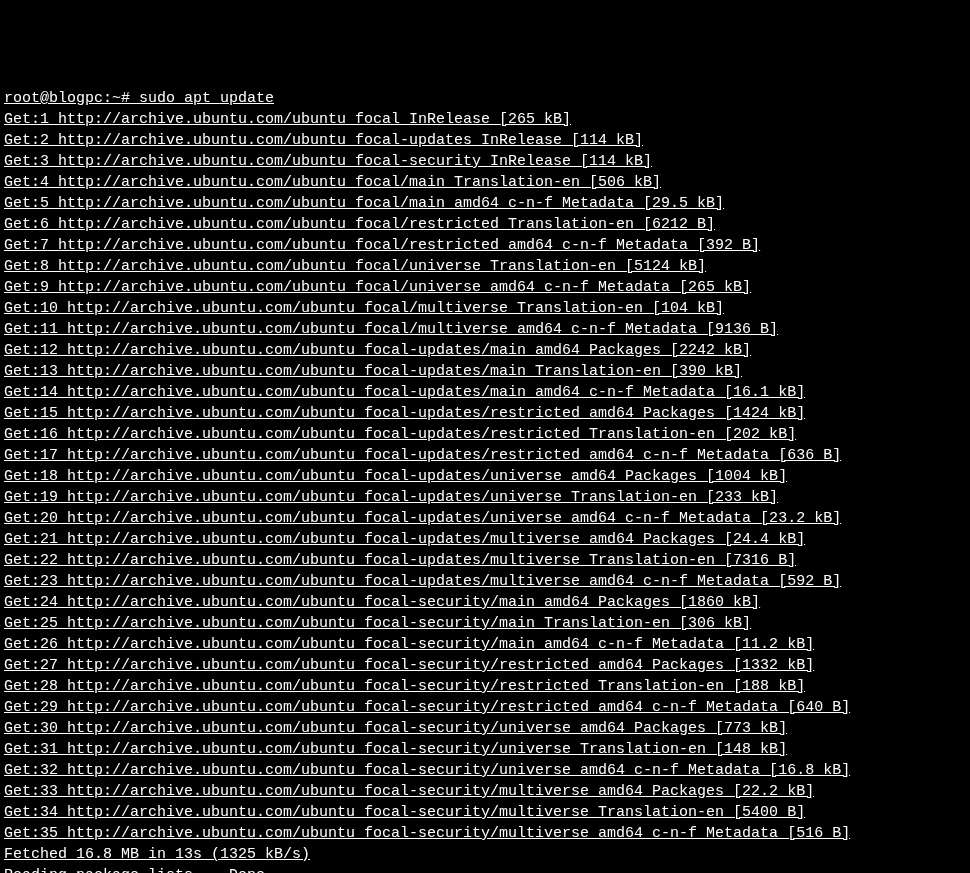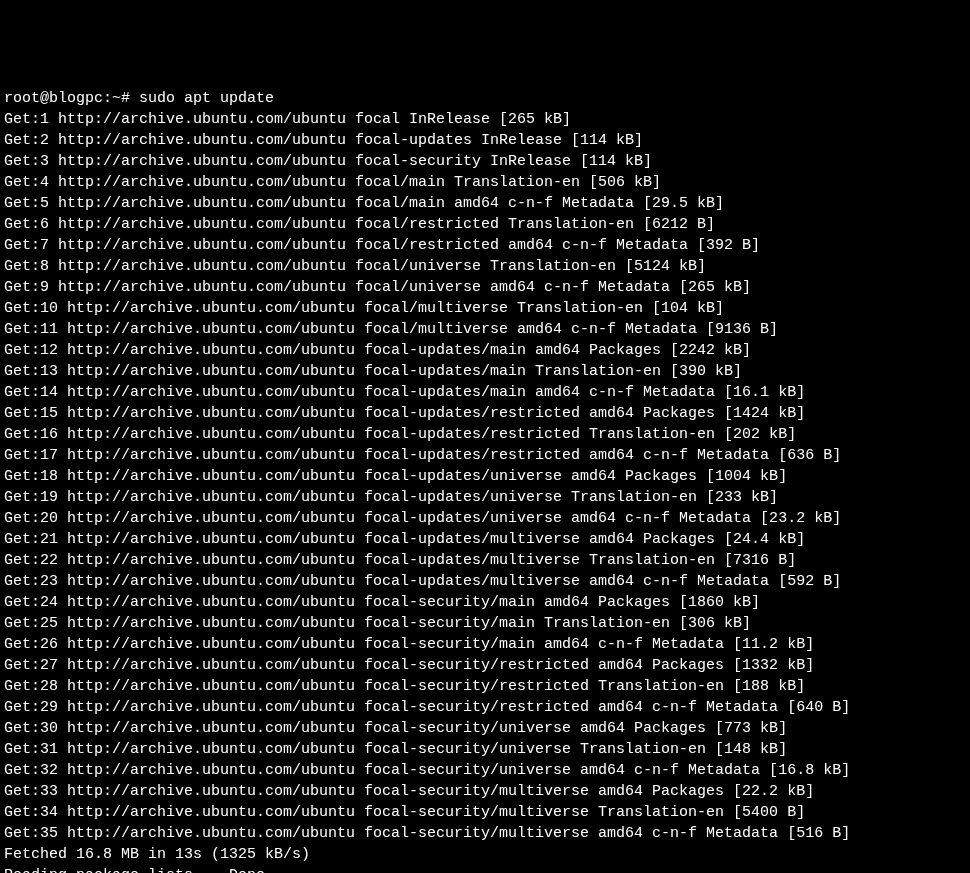--- a/index.html
+++ b/index.html
@@ -7,21 +7,21 @@
     color: #fff;
     font-family: "Courier New", monospace;
     font-size: 15px;
     line-height: 1.4;
     margin: 0;
     padding: 4px;
     width: 970px;
     box-sizing: border-box;
     white-space: pre;
   }
-  .line { display:block; }
+  .line { display:block;text-decoration:underline; }
 </style>
 </head>
 <body>
 
 
 
 <div id="term"><span class="line"><span class="">root@blogpc:~# </span><span class="">sudo apt update</span></span><span class="line">Get:1 http://archive.ubuntu.com/ubuntu focal InRelease [265 kB]</span><span class="line">Get:2 http://archive.ubuntu.com/ubuntu focal-updates InRelease [114 kB]</span><span class="line">Get:3 http://archive.ubuntu.com/ubuntu focal-security InRelease [114 kB]</span><span class="line">Get:4 http://archive.ubuntu.com/ubuntu focal/main Translation-en [506 kB]</span><span class="line">Get:5 http://archive.ubuntu.com/ubuntu focal/main amd64 c-n-f Metadata [29.5 kB]</span><span class="line">Get:6 http://archive.ubuntu.com/ubuntu focal/restricted Translation-en [6212 B]</span><span class="line">Get:7 http://archive.ubuntu.com/ubuntu focal/restricted amd64 c-n-f Metadata [392 B]</span><span class="line">Get:8 http://archive.ubuntu.com/ubuntu focal/universe Translation-en [5124 kB]</span><span class="line">Get:9 http://archive.ubuntu.com/ubuntu focal/universe amd64 c-n-f Metadata [265 kB]</span><span class="line">Get:10 http://archive.ubuntu.com/ubuntu focal/multiverse Translation-en [104 kB]</span><span class="line">Get:11 http://archive.ubuntu.com/ubuntu focal/multiverse amd64 c-n-f Metadata [9136 B]</span><span class="line">Get:12 http://archive.ubuntu.com/ubuntu focal-updates/main amd64 Packages [2242 kB]</span><span class="line">Get:13 http://archive.ubuntu.com/ubuntu focal-updates/main Translation-en [390 kB]</span><span class="line">Get:14 http://archive.ubuntu.com/ubuntu focal-updates/main amd64 c-n-f Metadata [16.1 kB]</span><span class="line">Get:15 http://archive.ubuntu.com/ubuntu focal-updates/restricted amd64 Packages [1424 kB]</span><span class="line">Get:16 http://archive.ubuntu.com/ubuntu focal-updates/restricted Translation-en [202 kB]</span><span class="line">Get:17 http://archive.ubuntu.com/ubuntu focal-updates/restricted amd64 c-n-f Metadata [636 B]</span><span class="line">Get:18 http://archive.ubuntu.com/ubuntu focal-updates/universe amd64 Packages [1004 kB]</span><span class="line">Get:19 http://archive.ubuntu.com/ubuntu focal-updates/universe Translation-en [233 kB]</span><span class="line">Get:20 http://archive.ubuntu.com/ubuntu focal-updates/universe amd64 c-n-f Metadata [23.2 kB]</span><span class="line">Get:21 http://archive.ubuntu.com/ubuntu focal-updates/multiverse amd64 Packages [24.4 kB]</span><span class="line">Get:22 http://archive.ubuntu.com/ubuntu focal-updates/multiverse Translation-en [7316 B]</span><span class="line">Get:23 http://archive.ubuntu.com/ubuntu focal-updates/multiverse amd64 c-n-f Metadata [592 B]</span><span class="line">Get:24 http://archive.ubuntu.com/ubuntu focal-security/main amd64 Packages [1860 kB]</span><span class="line">Get:25 http://archive.ubuntu.com/ubuntu focal-security/main Translation-en [306 kB]</span><span class="line">Get:26 http://archive.ubuntu.com/ubuntu focal-security/main amd64 c-n-f Metadata [11.2 kB]</span><span class="line">Get:27 http://archive.ubuntu.com/ubuntu focal-security/restricted amd64 Packages [1332 kB]</span><span class="line">Get:28 http://archive.ubuntu.com/ubuntu focal-security/restricted Translation-en [188 kB]</span><span class="line">Get:29 http://archive.ubuntu.com/ubuntu focal-security/restricted amd64 c-n-f Metadata [640 B]</span><span class="line">Get:30 http://archive.ubuntu.com/ubuntu focal-security/universe amd64 Packages [773 kB]</span><span class="line">Get:31 http://archive.ubuntu.com/ubuntu focal-security/universe Translation-en [148 kB]</span><span class="line">Get:32 http://archive.ubuntu.com/ubuntu focal-security/universe amd64 c-n-f Metadata [16.8 kB]</span><span class="line">Get:33 http://archive.ubuntu.com/ubuntu focal-security/multiverse amd64 Packages [22.2 kB]</span><span class="line">Get:34 http://archive.ubuntu.com/ubuntu focal-security/multiverse Translation-en [5400 B]</span><span class="line">Get:35 http://archive.ubuntu.com/ubuntu focal-security/multiverse amd64 c-n-f Metadata [516 B]</span><span class="line">Fetched 16.8 MB in 13s (1325 kB/s)</span><span class="line">Reading package lists... Done</span></div>
 
 
 

